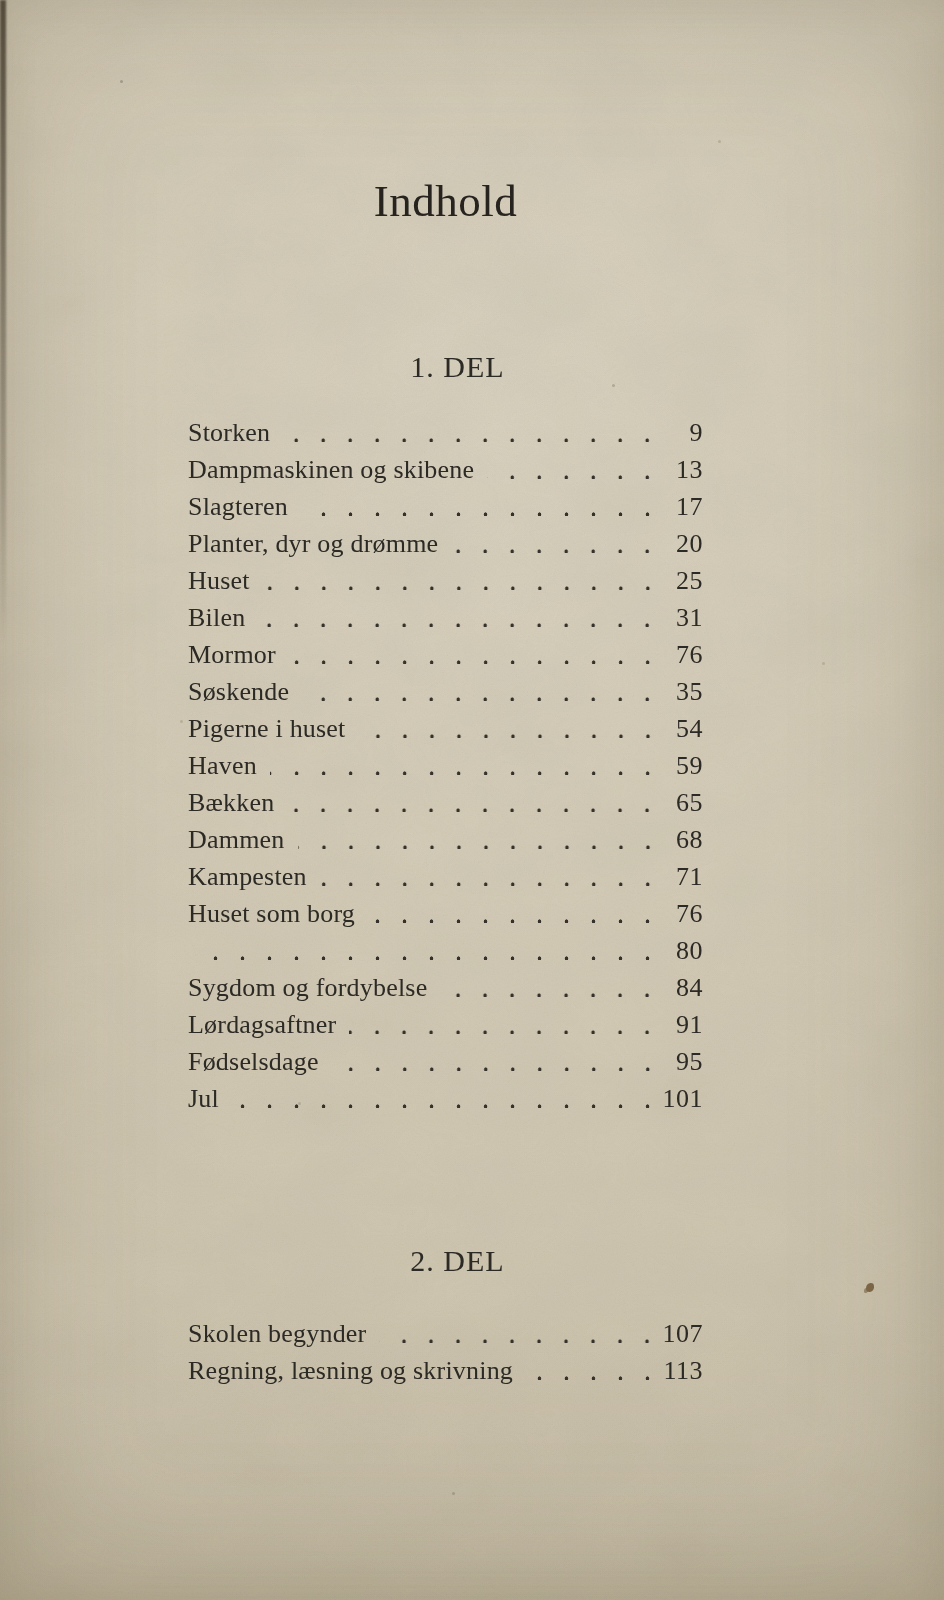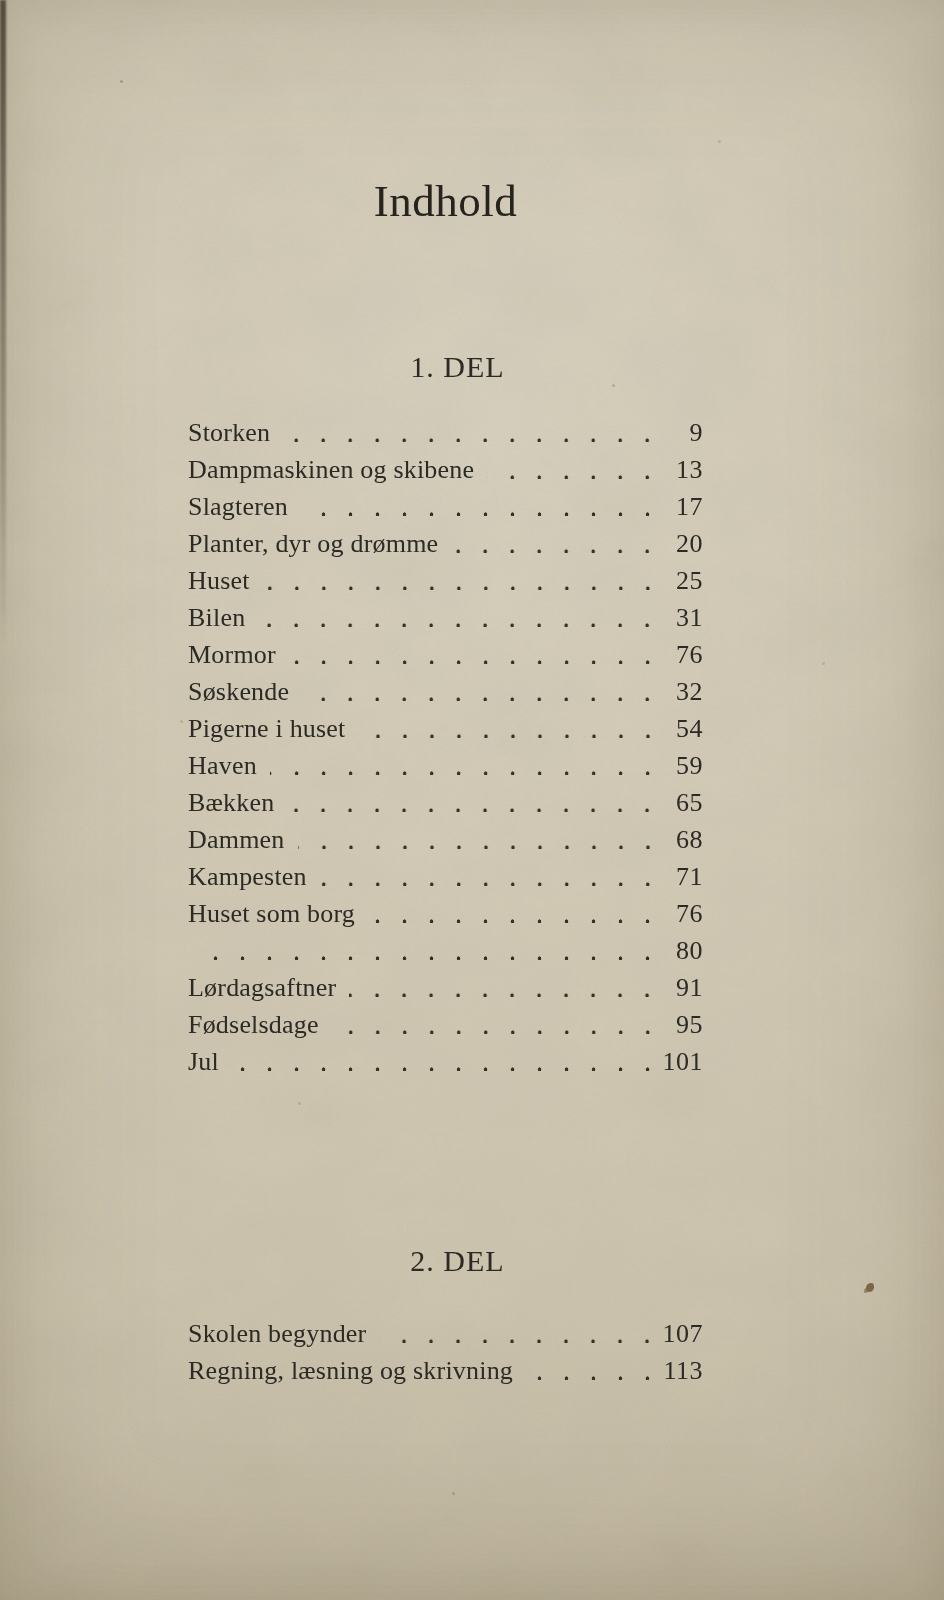--- a/index.html
+++ b/index.html
@@ -137,21 +137,21 @@
 
         <div class="toc-row">
           <span class="etitle">Mormor</span>
           <span class="leader"></span>
           <span class="num">76</span>
         </div>
 
         <div class="toc-row">
           <span class="etitle">Søskende</span>
           <span class="leader"></span>
-          <span class="num">32</span>
+          <span class="num">35</span>
         </div>
 
         <div class="toc-row">
           <span class="etitle">Pigerne i huset</span>
           <span class="leader"></span>
           <span class="num">54</span>
         </div>
 
         <div class="toc-row">
           <span class="etitle">Haven</span>
@@ -181,20 +181,25 @@
           <span class="etitle">Huset som borg</span>
           <span class="leader"></span>
           <span class="num">76</span>
         </div>
 
         <div class="toc-row">
           <span class="leader"></span>
           <span class="num">80</span>
         </div>
 
+        <div class="toc-row">
+          <span class="etitle">Sygdom og fordybelse</span>
+          <span class="leader"></span>
+          <span class="num">84</span>
+        </div>
 
         <div class="toc-row">
           <span class="etitle">Lørdagsaftner</span>
           <span class="leader"></span>
           <span class="num">91</span>
         </div>
 
         <div class="toc-row">
           <span class="etitle">Fødselsdage</span>
           <span class="leader"></span>

